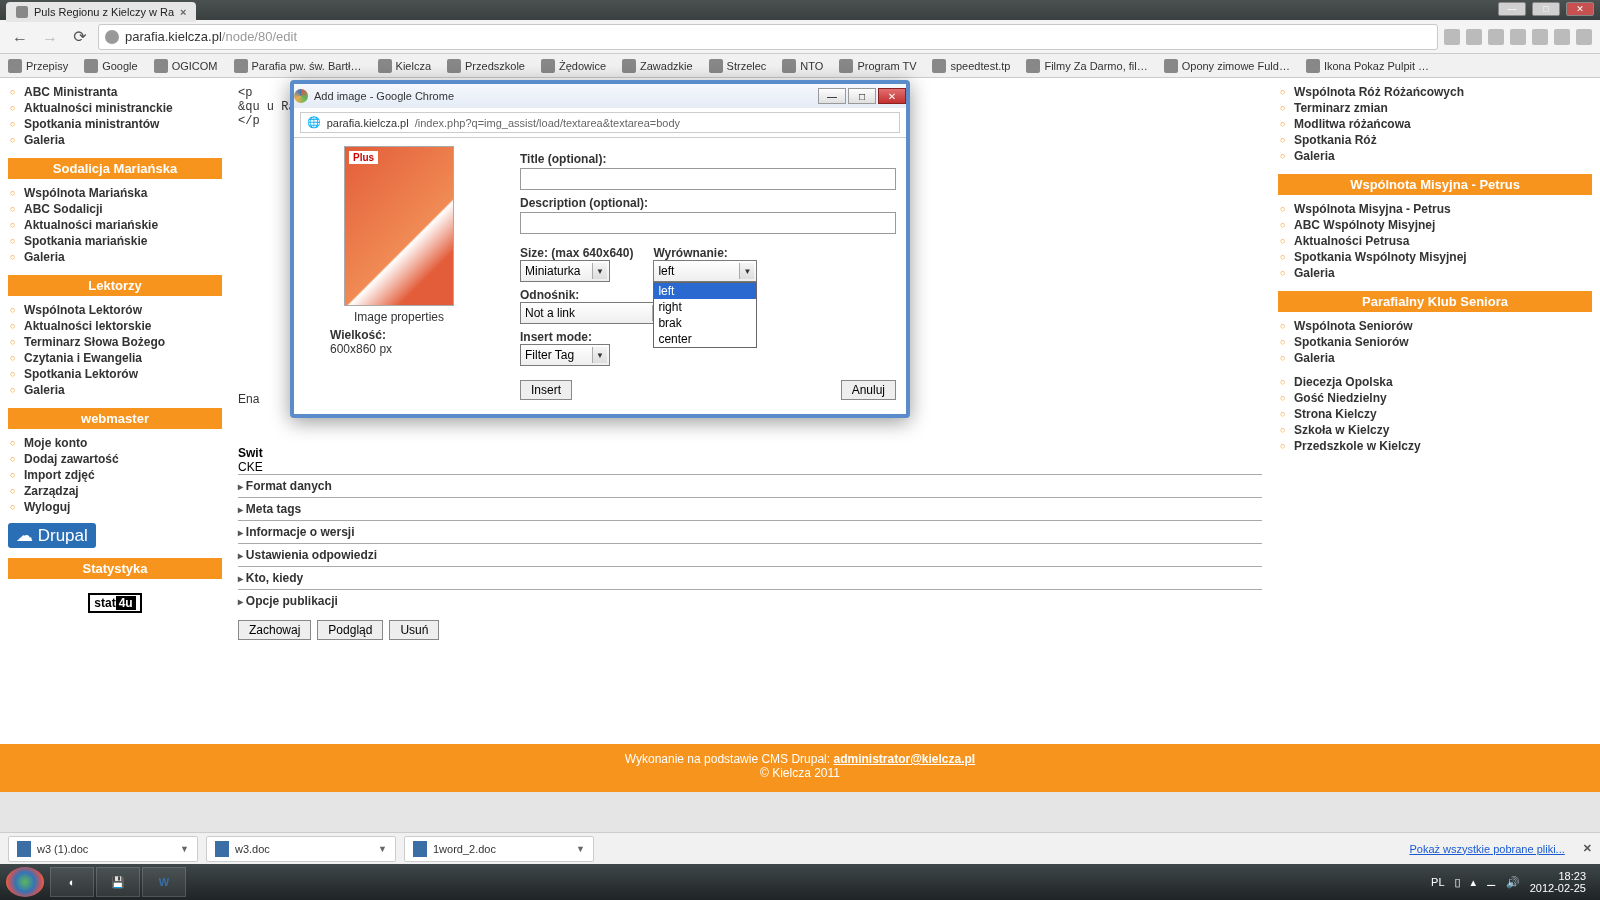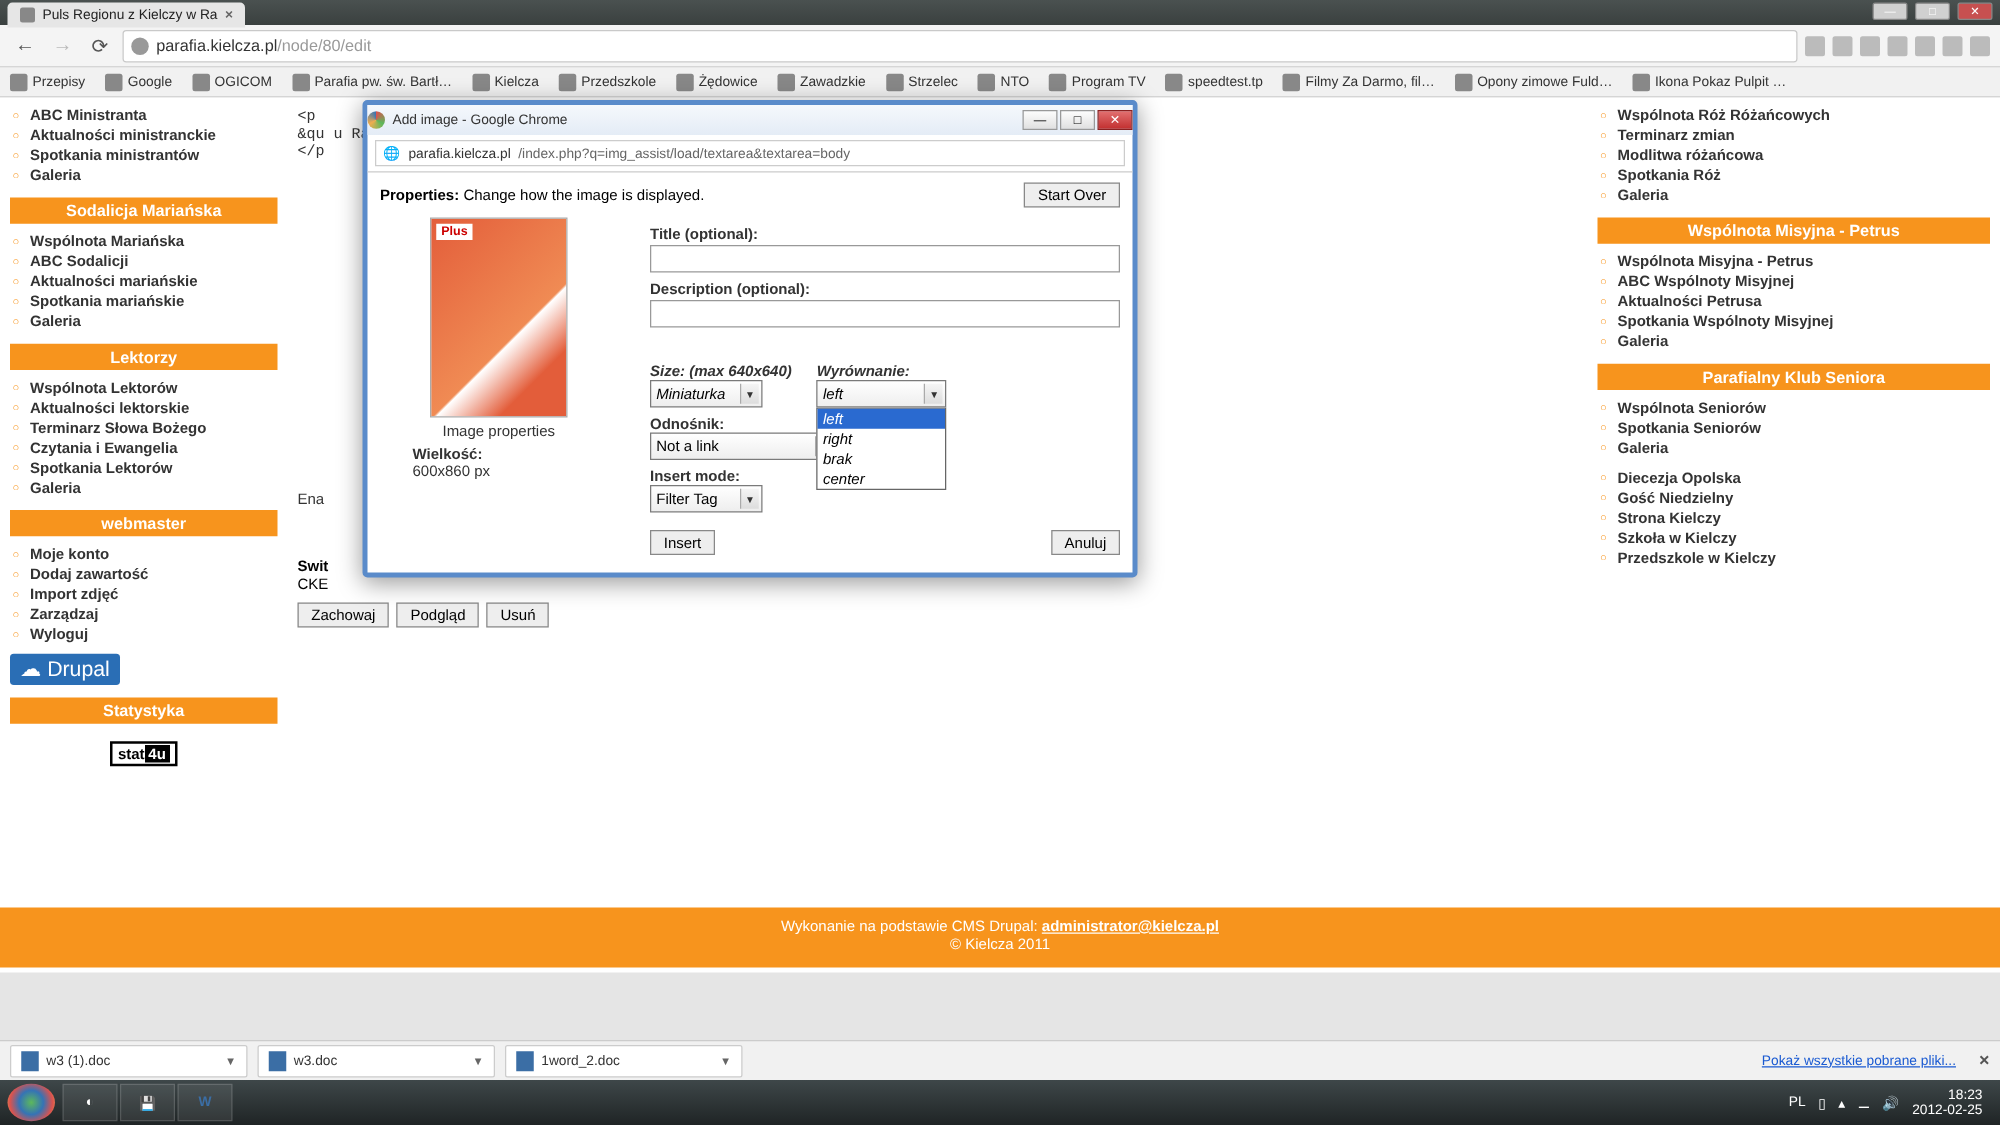--- a/index.html
+++ b/index.html
@@ -40,21 +40,21 @@
   .stat4u { display:inline-block; background:#fff; border:2px solid #000; padding:1px 4px; font-family:sans-serif; font-weight:bold; font-size:12px; }
   .stat4u .blk { background:#000; color:#fff; padding:0 3px; }
 
   .bodytext { font-family:"Courier New",monospace; font-size:12px; color:#333; padding:4px 0; }
   .enable { font-size:12px; color:#333; margin-top:260px; }
   .section { font-weight:bold; color:#333; padding:4px 0; border-top:1px solid #aaa; font-size:12px; }
   .section:before { content:"▸ "; color:#555; font-size:10px; }
   .btnrow { margin-top:8px; display:flex; gap:6px; }
   .btn { background:#eee; border:1px solid #888; padding:2px 10px; font-size:12px; cursor:pointer; }
 
-  .footer { position:absolute; left:0; right:0; bottom:126px; height:48px; background:#f7941d; color:#fff; text-align:center; padding-top:8px; font-size:12px; }
+  .footer { position:absolute; left:0; right:0; bottom:108px; height:48px; background:#f7941d; color:#fff; text-align:center; padding-top:8px; font-size:12px; }
   .footer a { color:#fff; text-decoration:underline; font-weight:bold; }
 
   .downloads { position:absolute; left:0; right:0; bottom:36px; height:32px; background:#f1f1f1; border-top:1px solid #ccc; display:flex; align-items:center; padding:0 8px; gap:8px; font-size:11px; color:#333; }
   .dl { border:1px solid #ccc; background:#fff; padding:4px 8px; border-radius:2px; display:flex; align-items:center; gap:6px; width:190px; }
   .dl .doc { width:14px; height:16px; background:#3b6ea5; }
   .dl .chev { margin-left:auto; font-size:9px; color:#666; }
   .showall { margin-left:auto; color:#1a5ad2; text-decoration:underline; }
   .dlclose { color:#555; font-weight:bold; margin-left:10px; }
 
   .taskbar { position:absolute; left:0; right:0; bottom:0; height:36px; background:linear-gradient(#3e4749,#1f2425); display:flex; align-items:center; padding:0 6px; color:#fff; font-size:11px; }
@@ -76,21 +76,21 @@
   .pbody { border-top:1px solid #ccc; padding:8px 10px 14px; }
   .propline { display:flex; align-items:center; margin-bottom:8px; }
   .propline .btn { margin-left:auto; }
   .pmain { display:flex; gap:26px; }
   .thumbcol { width:190px; text-align:center; font-size:12px; color:#333; }
   .thumb { width:110px; height:160px; margin:0 auto 4px; background:linear-gradient(135deg,#e35d3a,#f08b54 60%,#fff 61%,#e35d3a 80%); border:1px solid #aaa; position:relative; }
   .thumb .plus { position:absolute; top:4px; left:4px; background:#fff; color:#c00; font-weight:bold; font-size:10px; padding:1px 4px; }
   .formcol { flex:1; }
   .flabel { font-weight:bold; color:#333; margin-top:6px; }
   .tin { width:100%; height:22px; border:1px solid #999; margin-top:2px; background:#fff; }
-  .row2 { display:flex; gap:20px; margin-top:22px;font-style:italic; }
+  .row2 { display:flex; gap:20px; margin-top:6px; }
   .sel { height:22px; border:1px solid #7a7a7a; background:linear-gradient(#fff,#eee); padding:0 18px 0 4px; position:relative; min-width:90px; font-size:12px; display:inline-flex; align-items:center; }
   .sel:after { content:"▼"; font-size:8px; position:absolute; right:2px; top:2px; width:14px; height:16px; background:linear-gradient(#f5f5f5,#ddd); border-left:1px solid #aaa; display:flex; align-items:center; justify-content:center; color:#333; }
   .dd { position:absolute; border:1px solid #666; background:#fff; font-size:12px; width:104px; margin-top:22px; z-index:60; left:0; top:0; }
   .dd div { padding:1px 4px; }
   .dd .sel-on { background:#2a6ad0; color:#fff; }
   .pbtnrow { display:flex; justify-content:space-between; margin-top:14px; }
 
 </style>
 </head>
 <body>
@@ -234,20 +234,28 @@
       <div>&amp;qu                                                              u Radio Plus gościć będzie w Kielczy. Audycja</div>
       <div>&lt;/p</div>
     </div>
     <div class="enable">
       <span>Ena</span>
     </div>
     <div style="font-size:12px;margin-top:40px">
       <div><b>Swit</b></div>
       <div>CKE</div>
     </div>
+    <div id="sections">
+        <div class="section">Format danych</div>
+        <div class="section">Meta tags</div>
+        <div class="section">Informacje o wersji</div>
+        <div class="section">Ustawienia odpowiedzi</div>
+        <div class="section">Kto, kiedy</div>
+        <div class="section">Opcje publikacji</div>
+      </div>
     <div class="btnrow">
       <button class="btn">Zachowaj</button>
       <button class="btn">Podgląd</button>
       <button class="btn">Usuń</button>
     </div>
   </div>
   <div class="col rcol" id="rcol">
       <ul class="links">
         <li>Wspólnota Róż Różańcowych</li>
         <li>Terminarz zmian</li>
@@ -333,24 +341,20 @@
       <div class="wb">□</div>
       <div class="wb red">✕</div>
     </div>
   </div>
   <div class="paddr">
     <span>🌐</span>
     <span class="dk">parafia.kielcza.pl</span>
       <span>/index.php?q=img_assist/load/textarea&amp;textarea=body</span>
   </div>
   <div class="pbody">
-    <div class="propline">
-      <span><b>Properties:</b> <span>Change how the image is displayed.</span></span>
-      <button class="btn">Start Over</button>
-    </div>
     <div class="pmain">
       <div class="thumbcol">
         <div class="thumb">
           <span class="plus">Plus</span>
         </div>
         <div>Image properties</div>
         <div style="text-align:left;padding-left:26px;margin-top:4px">
           <b>Wielkość:</b><br>
           <span>600x860 px</span>
         </div>

